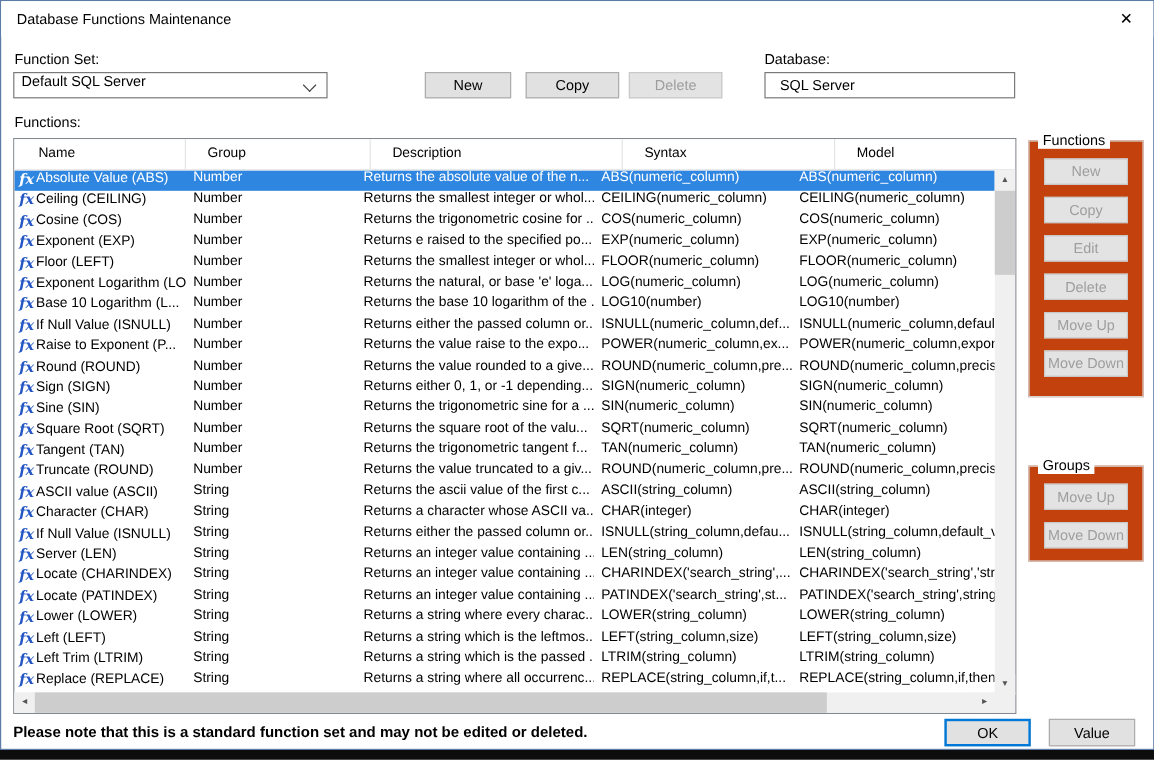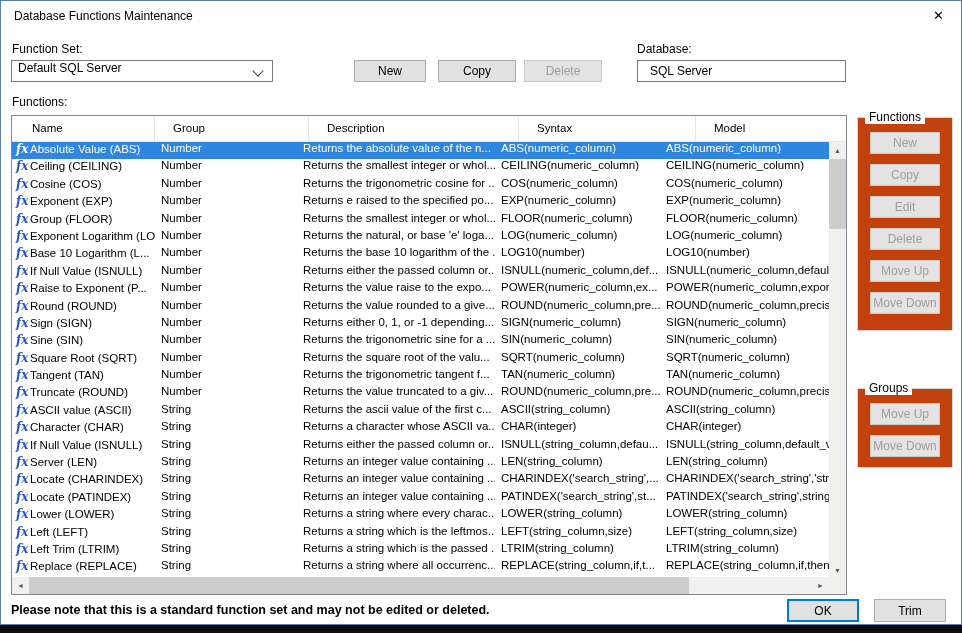--- a/index.html
+++ b/index.html
@@ -129,21 +129,21 @@
             <span>Exponent (EXP)</span>
           </div>
           <div class="td c1">Number</div>
           <div class="td c2">Returns e raised to the specified po...</div>
           <div class="td c3">EXP(numeric_column)</div>
           <div class="td c4">EXP(numeric_column)</div>
         </div>
         <div class="tr">
           <div class="td c0">
             <span class="fx">fx</span>
-            <span>Group (FLOOR)</span>
+            <span>Floor (LEFT)</span>
           </div>
           <div class="td c1">Number</div>
           <div class="td c2">Returns the smallest integer or whol...</div>
           <div class="td c3">FLOOR(numeric_column)</div>
           <div class="td c4">FLOOR(numeric_column)</div>
         </div>
         <div class="tr">
           <div class="td c0">
             <span class="fx">fx</span>
             <span>Exponent Logarithm (LOG)</span>
@@ -383,15 +383,15 @@
   <div class="groupbox" id="groups-groupbox">
     <span class="gb-label">Groups</span>
     <div class="gb-buttons" id="grp-buttons">
         <button class="btn side-btn" disabled="">Move Up</button>
         <button class="btn side-btn" disabled="">Move Down</button>
       </div>
   </div>
 
   <span class="note">Please note that this is a standard function set and may not be edited or deleted.</span>
   <button class="btn" id="btn-ok">OK</button>
-  <button class="btn" id="btn-help">Trim</button>
+  <button class="btn" id="btn-help">Value</button>
 </div>
 <div class="strip"></div>
 
 </body></html>

